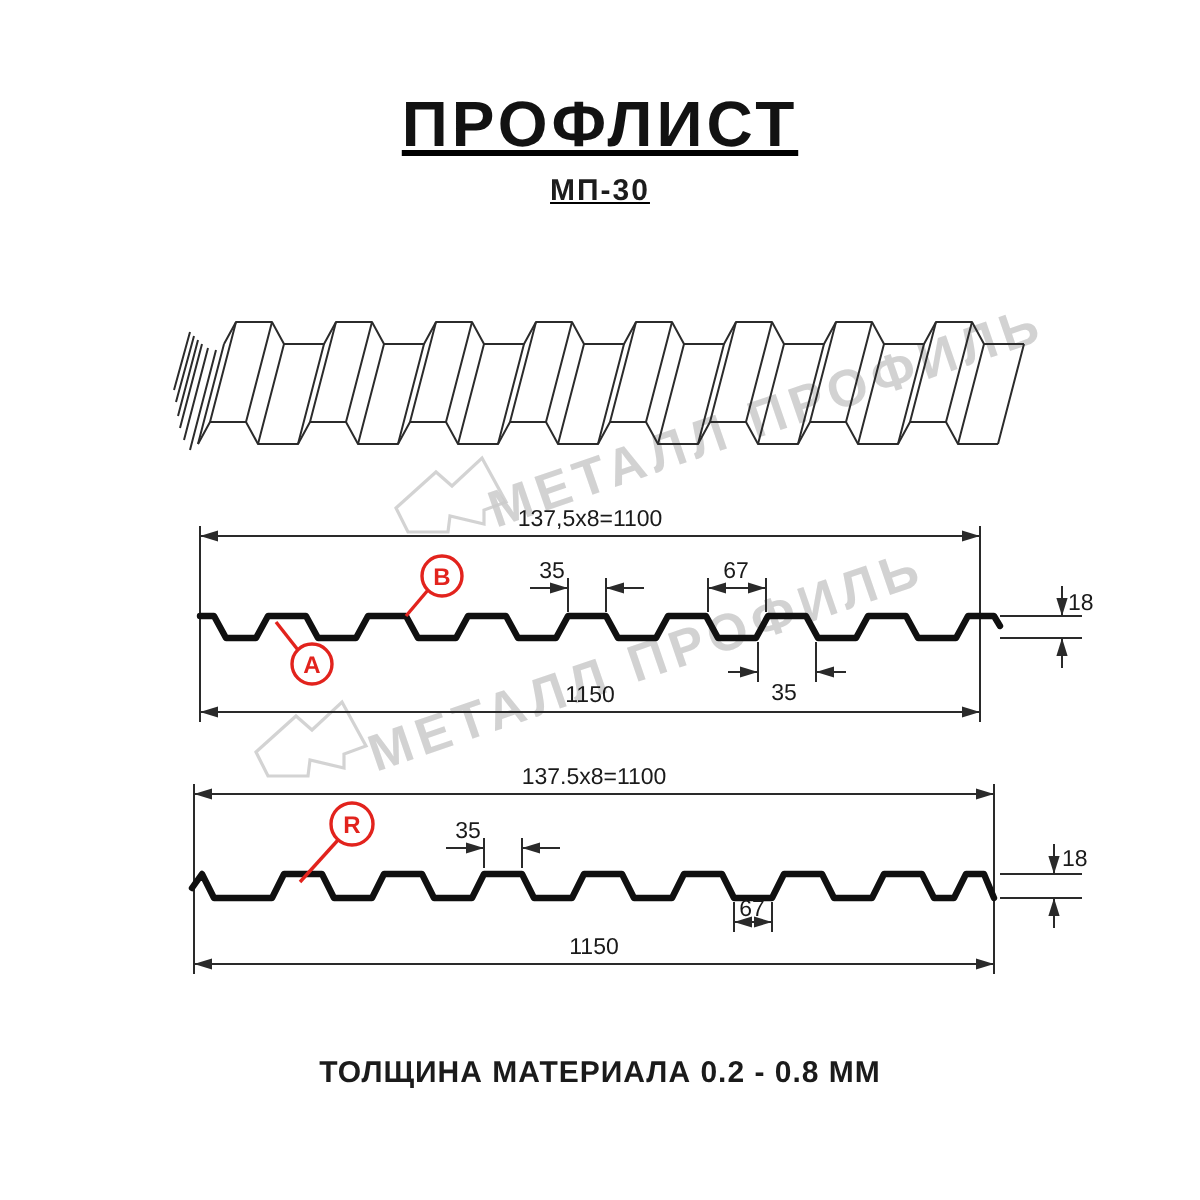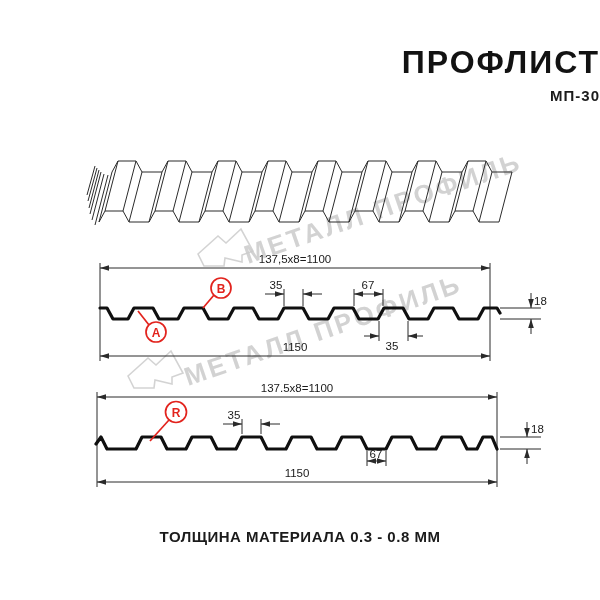--- a/index.html
+++ b/index.html
@@ -1,18 +1,18 @@
 <!DOCTYPE html>
 <html><head>
 <meta charset="utf-8">
 <style>
   html,body{margin:0;padding:0;background:#fff;}
   .stage{position:relative;width:600px;height:600px;background:#ffffff;overflow:hidden;
          font-family:"Liberation Sans", sans-serif;}
-  .hdr{position:absolute;top:44px;left:0;width:600px;text-align:right;}
+  .hdr{position:absolute;top:44px;left:0;width:600px;text-align:center;text-decoration:underline;}
   .hdr h1{margin:0;font-size:32px;font-weight:bold;letter-spacing:2px;color:#121212;}
   .hdr .sub{margin-top:6px;font-size:15px;font-weight:bold;letter-spacing:1px;color:#1c1c1c;}
   .ftr{position:absolute;top:528px;left:0;width:600px;text-align:center;
        font-size:15px;font-weight:bold;letter-spacing:.5px;color:#1b1b1b;}
   svg{position:absolute;top:0;left:0;}
   .dim-line{stroke:#2a2a2a;stroke-width:1;fill:none;}
   .dim-fill{fill:#2a2a2a;stroke:none;}
   .profile{stroke:#101010;stroke-width:3.2;fill:none;stroke-linejoin:round;stroke-linecap:round;}
   .wire{stroke:#2b2b2b;stroke-width:1;fill:none;stroke-linejoin:round;}
   .dim-text{font-family:"Liberation Sans",sans-serif;font-size:11.5px;fill:#1a1a1a;}
@@ -149,14 +149,14 @@
       <path class="dim-fill" d="M527 449 l-2.8 9 l5.6 0 z"></path>
       <text class="dim-text" x="531" y="433">18</text>
 
       <line class="dim-line" x1="97" y1="482" x2="497" y2="482"></line>
       <path class="dim-fill" d="M97 482 l9 -2.8 l0 5.6 z"></path>
       <path class="dim-fill" d="M497 482 l-9 -2.8 l0 5.6 z"></path>
       <text class="dim-text" x="297" y="477" text-anchor="middle">1150</text>
     </g>
   </svg>
 
-  <div class="ftr">ТОЛЩИНА МАТЕРИАЛА 0.3 - 0.8 ММ</div>
+  <div class="ftr">ТОЛЩИНА МАТЕРИАЛА 0.2 - 0.8 ММ</div>
 </div>
 
 </body></html>

